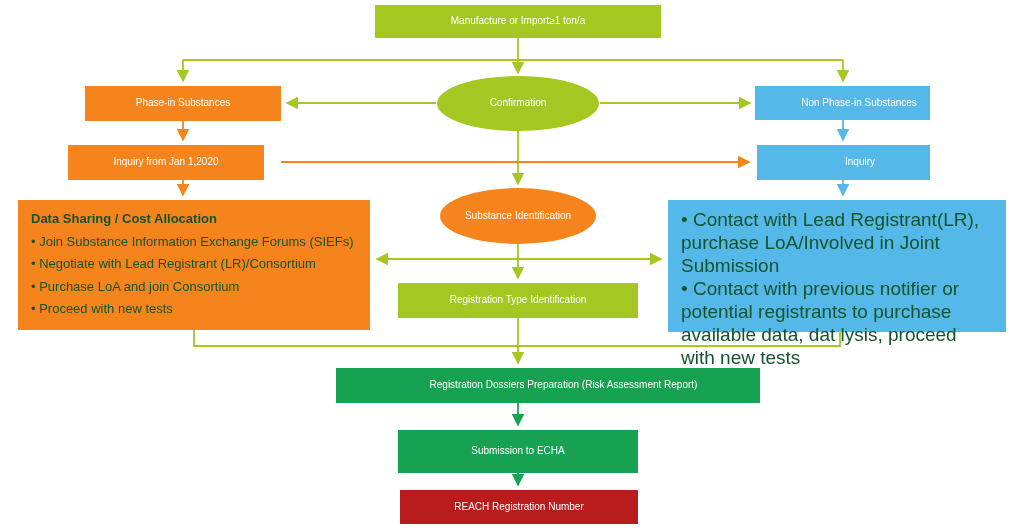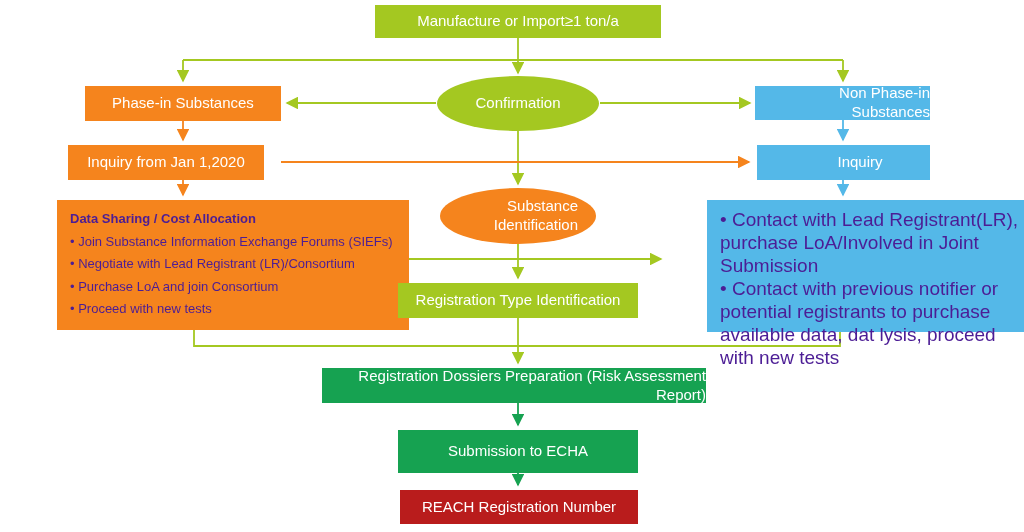--- a/index.html
+++ b/index.html
@@ -3,32 +3,32 @@
 <meta charset="utf-8">
 <style>
   html,body{margin:0;padding:0;background:#ffffff;}
   .stage{
     position:relative;width:1024px;height:532px;
     font-family:"Liberation Sans",sans-serif;
     background:#ffffff;overflow:hidden;
   }
   .node{
     position:absolute;display:flex;align-items:center;justify-content:center;
-    color:#ffffff;font-size:15px;text-align:right;box-sizing:border-box;
+    color:#ffffff;font-size:10px;text-align:right;box-sizing:border-box;
     line-height:1.25;
   }
   .lime{background:#a4c821;}
   .orange{background:#f5841d;}
   .blue{background:#54b8e8;padding-left:33px;}
   .green{background:#16a251;}
   .purple{background:#b91c1c;}
   .ellipse{border-radius:50%;}
   .bigbox{
-    position:absolute;color:#4c1d95;font-size:13px;box-sizing:border-box;
-    padding:8px 13px;text-align:left;margin-left:39px;
+    position:absolute;color:#14532d;font-size:13px;box-sizing:border-box;
+    padding:8px 13px;text-align:left;
   }
   .bigbox .line{line-height:22.6px;}
   .nowrap .line{white-space:nowrap;}
   .bigbox .title{font-weight:bold;}
   svg.connectors{position:absolute;left:0;top:0;pointer-events:none;}
 </style>
 </head>
 <body>
 
 <div class="stage">
@@ -100,19 +100,19 @@
     <div class="line">• Proceed with new tests</div>
   </div>
 
   <div class="bigbox blue" style="left:668px;top:200px;width:338px;height:132px;font-size:19px;">
     <div class="line" style="line-height:23px;">• Contact with Lead Registrant(LR), purchase LoA/Involved in Joint Submission</div>
     <div class="line" style="line-height:23px;">• Contact with previous notifier or potential registrants to purchase available data, dat lysis, proceed with new tests</div>
   </div>
 
   <div class="node lime" style="left:398px;top:283px;width:240px;height:35px;">Registration Type Identification</div>
 
-  <div class="node green" style="left:322px;top:368px;width:384px;height:35px;padding-left:31px;">Registration Dossiers Preparation (Risk Assessment Report)</div>
+  <div class="node green" style="left:336px;top:368px;width:424px;height:35px;padding-left:31px;">Registration Dossiers Preparation (Risk Assessment Report)</div>
 
   <div class="node green" style="left:398px;top:430px;width:240px;height:43px;">Submission to ECHA</div>
 
   <div class="node purple" style="left:400px;top:490px;width:238px;height:34px;">REACH Registration Number</div>
 
 </div>
 
 </body></html>

